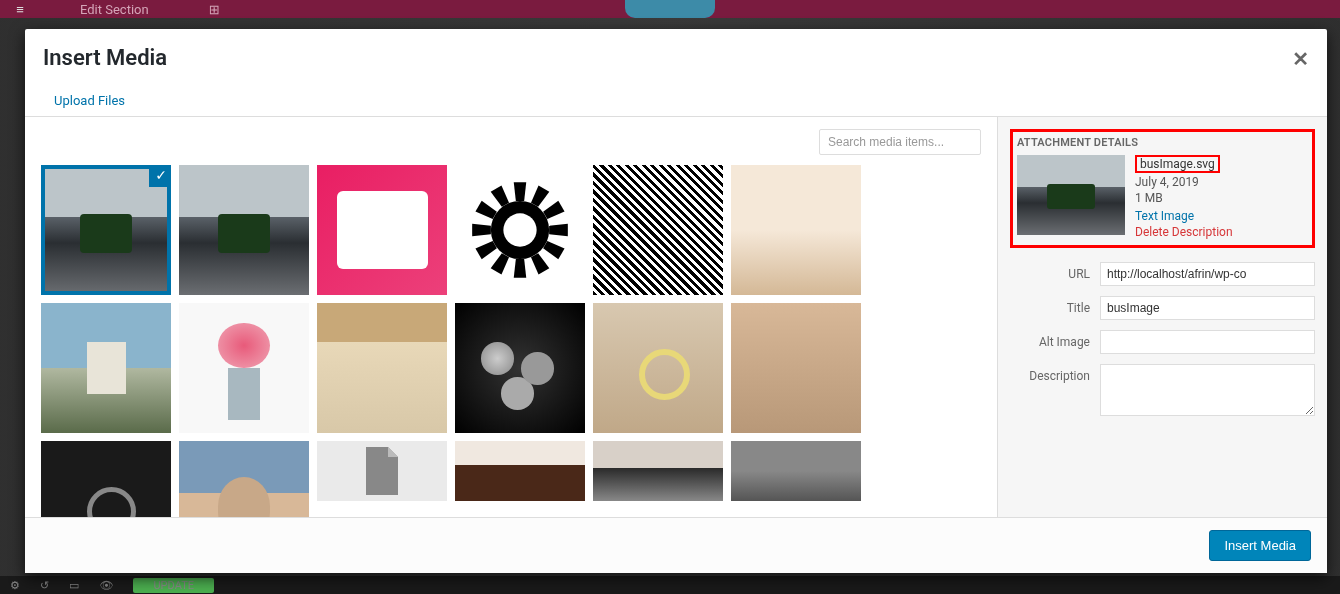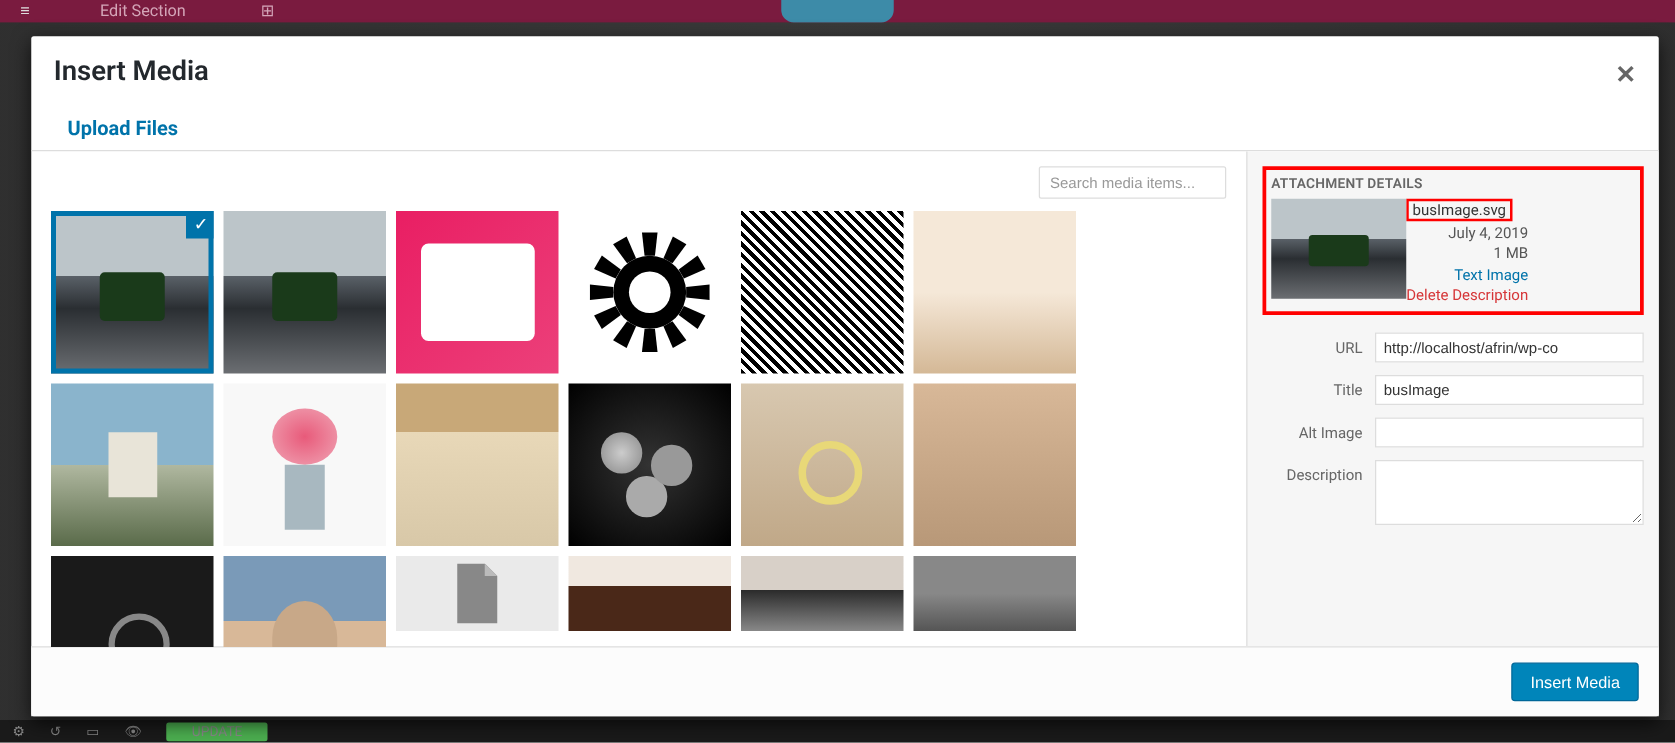--- a/index.html
+++ b/index.html
@@ -14,28 +14,28 @@
 .bg-footer { position: absolute; bottom: 0; left: 0; right: 0; height: 18px; background: #1a1a1a; display: flex; align-items: center; gap: 20px; padding: 0 10px; }
 .bg-footer span { color: #888; font-size: 11px; }
 .bg-update { background: #4caf50; color: #fff; padding: 1px 20px; font-size: 11px; border-radius: 2px; }
 .bg-topcenter { position: absolute; top: 0; left: 50%; transform: translateX(-50%); width: 90px; height: 18px; background: #3d8ba8; border-radius: 0 0 10px 10px; }
 
 
 .modal { position: absolute; top: 29px; left: 25px; right: 13px; bottom: 21px; background: #fff; border-radius: 2px; box-shadow: 0 5px 15px rgba(0,0,0,0.7); display: flex; flex-direction: column; }
 .modal-close { position: absolute; top: 18px; right: 18px; font-size: 20px; color: #666; cursor: pointer; font-weight: bold; }
 .modal-title { font-size: 22px; font-weight: 600; color: #23282d; padding: 16px 18px 14px; }
 .tabs { display: flex; border-bottom: 1px solid #ddd; padding: 0 16px; }
-.tab { padding: 8px 12px; font-size: 16px; cursor: pointer; border: 1px solid transparent; margin-bottom: -1px; font-weight: bold; }
+.tab { padding: 8px 12px; font-size: 13px; cursor: pointer; border: 1px solid transparent; margin-bottom: -1px; }
 .tab.inactive { color: #0073aa; }
 .tab.active { border: 1px solid #ddd; border-bottom-color: #fff; background: #fff; color: #333; }
 
 .modal-body { flex: 1; display: flex; overflow: hidden; }
 .library-area { flex: 1; display: flex; flex-direction: column; padding: 12px 6px 0 16px; position: relative; }
 .search-row { display: flex; justify-content: flex-end; padding-right: 10px; margin-bottom: 10px; }
-.search-input { width: 150px; padding: 5px 8px; border: 1px solid #ddd; border-radius: 2px; font-size: 12px; color: #888; }
+.search-input { width: 162px; padding: 5px 8px; border: 1px solid #ddd; border-radius: 2px; font-size: 12px; color: #888; }
 .search-input::placeholder { color: #999; }
 .grid { flex: 1; overflow-y: auto; display: flex; flex-wrap: wrap; gap: 8px; align-content: flex-start; padding-right: 6px; }
 .grid::-webkit-scrollbar { width: 16px; }
 .grid::-webkit-scrollbar-track { background: #f1f1f1; }
 .grid::-webkit-scrollbar-thumb { background: #c1c1c1; }
 .thumb { width: 130px; height: 130px; background: #eee; position: relative; cursor: pointer; overflow: hidden; }
 .thumb.selected { outline: 4px solid #0073aa; outline-offset: -4px; }
 .check { position: absolute; top: -2px; right: -2px; width: 24px; height: 24px; background: #0073aa; color: #fff; display: flex; align-items: center; justify-content: center; font-size: 14px; }
 
 .t-train { background: linear-gradient(#bcc5c9 40%, #5a6168 40%, #2a2e32 60%, #6b6e72 100%); }
@@ -73,21 +73,21 @@
 .t-lemon::before { content:''; position:absolute; left:15%; top:30%; width:70%; height:60%; background:linear-gradient(#f5d838,#e8c020); border-radius:8px 8px 0 0; }
 
 
 .sidebar-wrap { width: 330px; border-left: 1px solid #ddd; overflow-y: auto; background: #f6f6f6; }
 .sidebar-wrap::-webkit-scrollbar { width: 16px; }
 .sidebar-wrap::-webkit-scrollbar-track { background: #f1f1f1; }
 .sidebar-wrap::-webkit-scrollbar-thumb { background: #c1c1c1; }
 .sidebar { padding: 12px 12px; font-size: 12px; color: #666; }
 .red-box { border: 3px solid #ff0000; padding: 4px 4px 6px; margin-bottom: 14px; }
 .att-heading { font-size: 11px; font-weight: 600; color: #666; letter-spacing: 0.2px; margin-bottom: 6px; text-transform: uppercase; }
-.att-row { display: flex; gap: 0; text-align: right; }
+.att-row { display: flex; gap: 10px; }
 .att-thumb { width: 108px; height: 80px; background: linear-gradient(#bcc5c9 40%,#5a6168 40%,#2a2e32 60%,#6b6e72 100%); flex-shrink: 0; position:relative; }
 .att-thumb::before { content:''; position:absolute; left:28%; top:36%; width:44%; height:32%; background:#1a3a1a; border-radius:3px; }
 .att-meta { display: flex; flex-direction: column; gap: 2px; font-size: 12px; }
 .filename { border: 2px solid #ff0000; padding: 0 3px; color: #333; align-self: flex-start; }
 .meta-line { color: #555; }
 .edit-link { color: #0073aa; cursor: pointer; margin-top: 2px; }
 .delete-link { color: #d63638; cursor: pointer; }
 .form-row { display: flex; align-items: flex-start; margin-bottom: 10px; }
 .form-label { width: 90px; text-align: right; padding-right: 10px; padding-top: 5px; color: #666; font-size: 12px; }
 .form-input { flex: 1; padding: 4px 6px; border: 1px solid #ddd; background: #fff; font-size: 12px; color: #333; }

